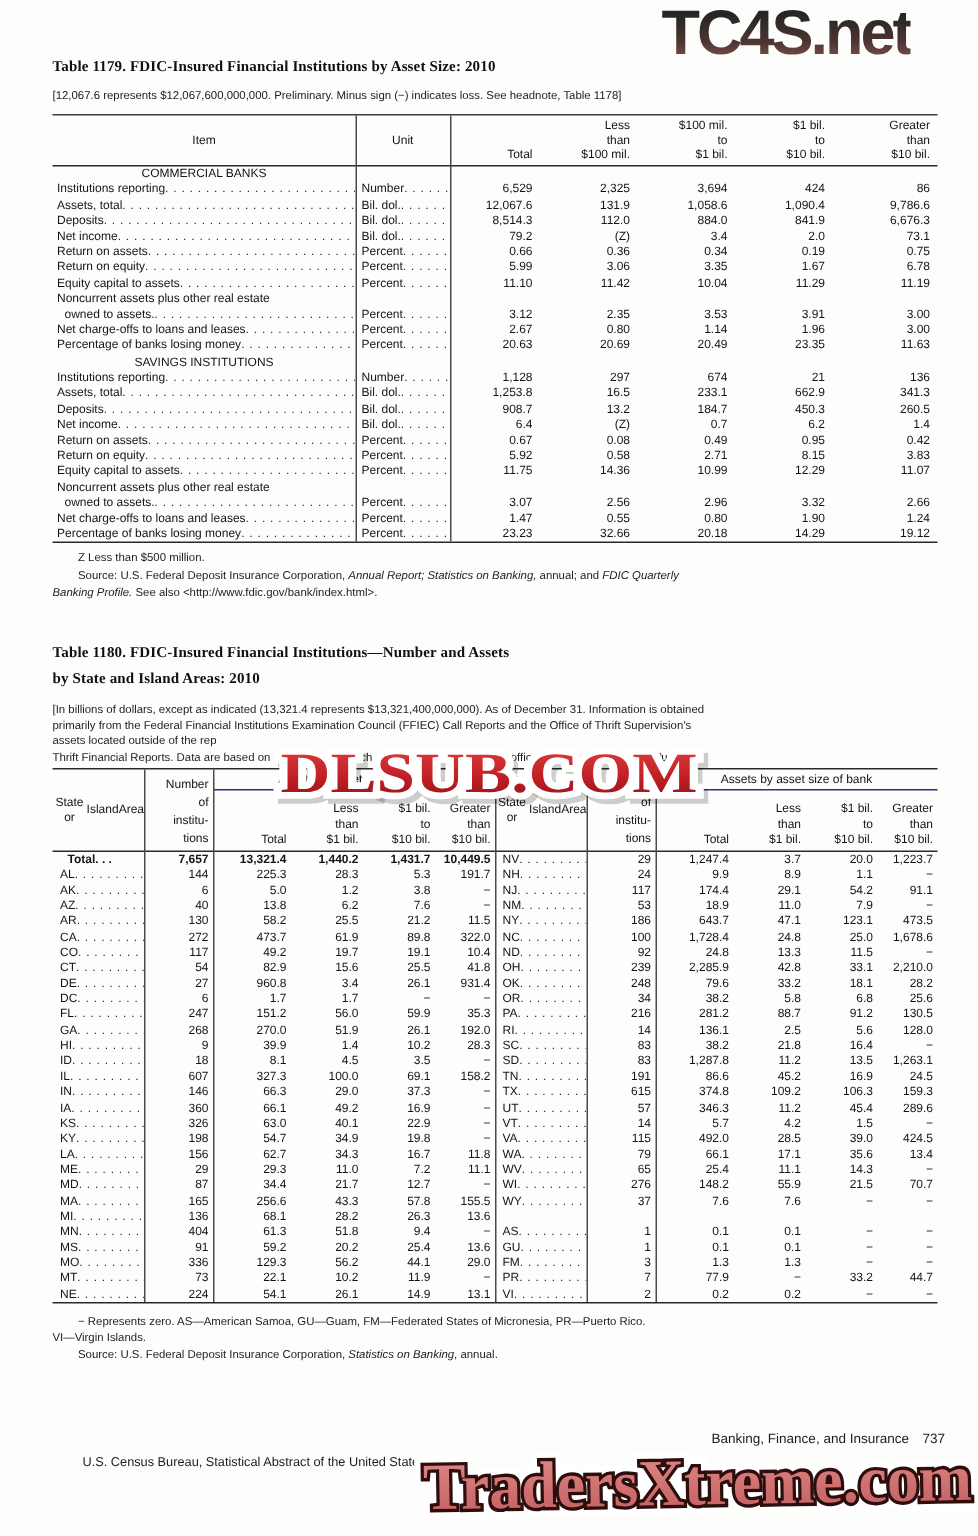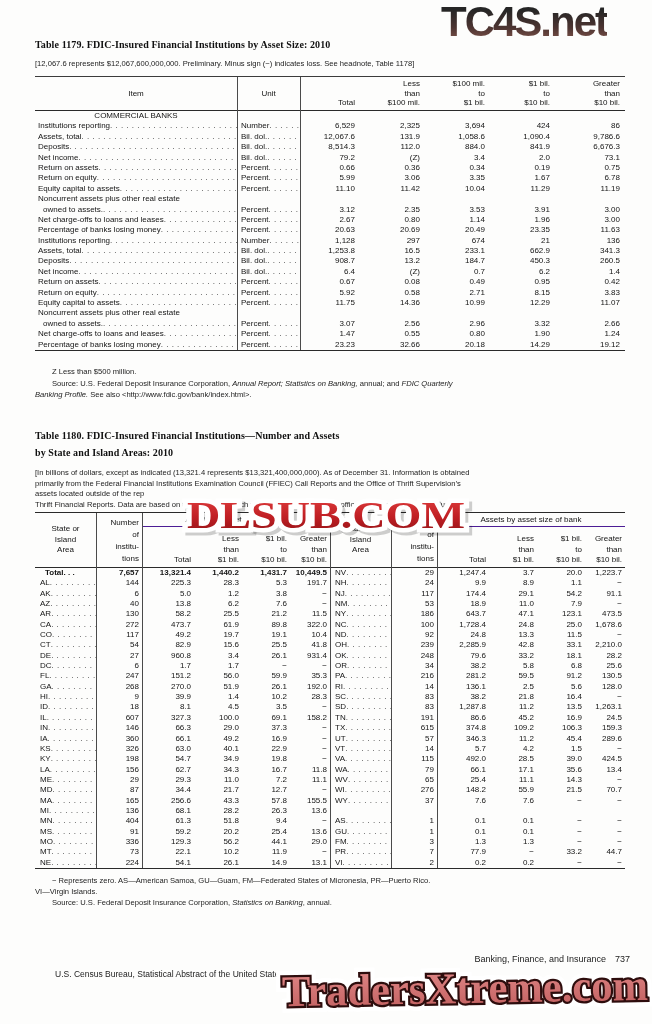--- a/index.html
+++ b/index.html
@@ -34,21 +34,21 @@
   .c79-item.cont{padding-left:8px;}
   .c79-item.sechead{display:block;text-align:center;padding-left:0;}
   .c79-unit{width:63px;display:flex;overflow:hidden;padding-left:4px;box-sizing:border-box;}
   .c79-num{width:65px;text-align:right;padding-right:10px;box-sizing:border-box;}
   .c79-num:last-child{padding-right:5px;}
 
   
   .t1180{left:35px;top:512px;width:590px;border-top:1.4px solid #2a2a2a;border-bottom:1.4px solid #2a2a2a;font-size:8px;}
   .hdr80{display:flex;height:55px;border-bottom:1.4px solid #2a2a2a;box-sizing:border-box;}
   .half{width:295px;display:flex;}
-  .h80-state{width:61px;display:flex;flex-direction:column;align-items:center;justify-content:center;
+  .h80-state{width:61px;display:flex;align-items:center;justify-content:center;
              text-align:center;line-height:10.4px;}
   .h80-num{width:46px;display:flex;flex-direction:column;justify-content:flex-end;text-align:right;
            line-height:11.9px;padding:0 3px 2px 0;box-sizing:border-box;}
   .h80-span{width:188px;display:flex;flex-direction:column;}
   .span-title{height:13px;line-height:13px;text-align:center;border-bottom:1px solid #4c1d95;overflow:hidden;white-space:nowrap;}
   .span-cols{flex:1;display:flex;}
   .h80col{display:flex;flex-direction:column;justify-content:flex-end;text-align:right;
           line-height:10.2px;padding:0 3px 2px 0;box-sizing:border-box;}
   .w-t{width:52px;} .w-a{width:48px;} .w-b{width:48px;} .w-c{width:40px;}
   .body80{display:flex;}
@@ -269,20 +269,23 @@
         </div>
         <div class="c79-unit">
           <span class="lbl">Percent</span>
           <span class="dots"></span>
         </div>
         <div class="c79-num">20.63</div>
         <div class="c79-num">20.69</div>
         <div class="c79-num">20.49</div>
         <div class="c79-num">23.35</div>
         <div class="c79-num">11.63</div>
+      </div>
+      <div class="row79 gap">
+        <div class="c79-item sechead">SAVINGS INSTITUTIONS</div>
       </div>
       <div class="row79">
         <div class="c79-item">
           <span class="lbl">Institutions reporting</span>
           <span class="dots"></span>
         </div>
         <div class="c79-unit">
           <span class="lbl">Number</span>
           <span class="dots"></span>
         </div>
@@ -972,21 +975,21 @@
           <div class="c80-b">6.8</div>
           <div class="c80-c">25.6</div>
         </div>
         <div class="row80">
           <div class="c80-state">
             <span class="lbl">PA</span>
             <span class="dots"></span>
           </div>
           <div class="c80-n">216</div>
           <div class="c80-t">281.2</div>
-          <div class="c80-a">59.5</div>
+          <div class="c80-a">88.7</div>
           <div class="c80-b">91.2</div>
           <div class="c80-c">130.5</div>
         </div>
         <div class="row80">
           <div class="c80-state">
             <span class="lbl">RI</span>
             <span class="dots"></span>
           </div>
           <div class="c80-n">14</div>
           <div class="c80-t">136.1</div>

